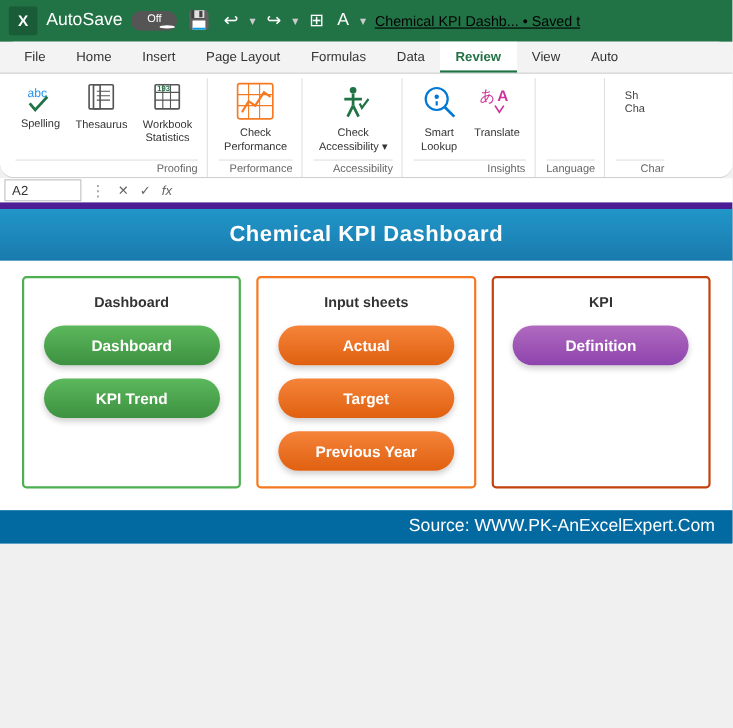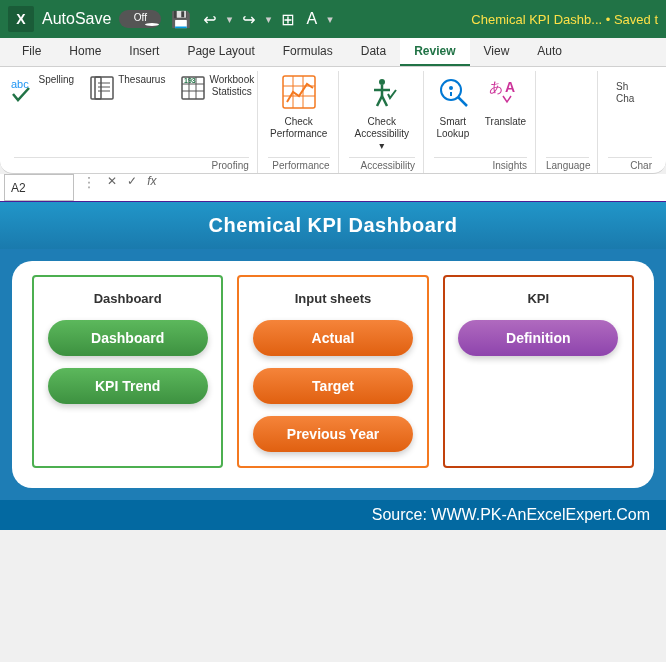--- a/index.html
+++ b/index.html
@@ -38,21 +38,21 @@
       padding: 2px;
       flex-direction: column;
     }
     .toggle-knob {
       background: white;
       border-radius: 50%;
       width: 14px;
       height: 14px;
       margin-left: auto;
     }
-    .title-bar-title { flex: 1; text-align: right; font-size: 13px; color: #fde047; }
+    .title-bar-title { flex: 1; text-align: left; font-size: 13px; color: #000000; text-decoration: underline; }
     .toolbar-icon { cursor: pointer; padding: 2px; }
 
     
     .ribbon {
       background: #ffffff;
       border-bottom: 1px solid #d0d0d0;
       border-radius: 13px;
     }
     .ribbon-tabs {
       display: flex;
@@ -98,20 +98,22 @@
       font-size: 10px;
       color: #666;
       text-align: right;
       margin-top: 2px;
       padding-top: 2px;
       border-top: 1px solid #e0e0e0;
       width: 100%;
     }
     .ribbon-btn {
       display: flex;
+      flex-direction: column;
+      align-items: center;
       gap: 2px;
       padding: 3px 5px;
       cursor: pointer;
       border-radius: 3px;
       min-width: 40px;
     }
     .ribbon-btn-icon {
       font-size: 22px;
       line-height: 1;
       color: #444;
@@ -130,23 +132,24 @@
     .workbook-icon { color: #217346; font-size: 20px; }
     .performance-icon { color: #f47920; font-size: 22px; }
     .accessibility-icon { color: #217346; font-size: 22px; }
     .smart-lookup-icon { color: #0078d4; font-size: 22px; }
     .translate-icon { color: #cc3399; font-size: 22px; }
     .changes-icon { font-size: 22px; color: #444; }
 
     
     .formula-bar {
       display: flex;
+      align-items: center;
       height: 28px;
       background: white;
-      border-bottom: 1px solid #4c1d95;
+      border-bottom: 6px solid #4c1d95;
       padding: 0 4px;
       gap: 4px;
     }
     .cell-ref {
       width: 70px;
       border: 1px solid #c0c0c0;
       padding: 2px 6px;
       font-size: 12px;
       color: #333;
     }
@@ -174,22 +177,21 @@
       text-align: center;
       padding: 12px 20px;
       color: white;
       font-size: 20px;
       font-weight: bold;
       letter-spacing: 0.5px;
     }
     .sheet-content {
       background: white;
       padding: 14px 20px 20px;
-      margin: 12px;
-      border-radius: 20px;
+      margin: 0;
     }
     .nav-boxes {
       display: flex;
       gap: 14px;
       justify-content: space-between;
     }
     .nav-box {
       flex: 1;
       border-radius: 4px;
       padding: 14px 10px;

